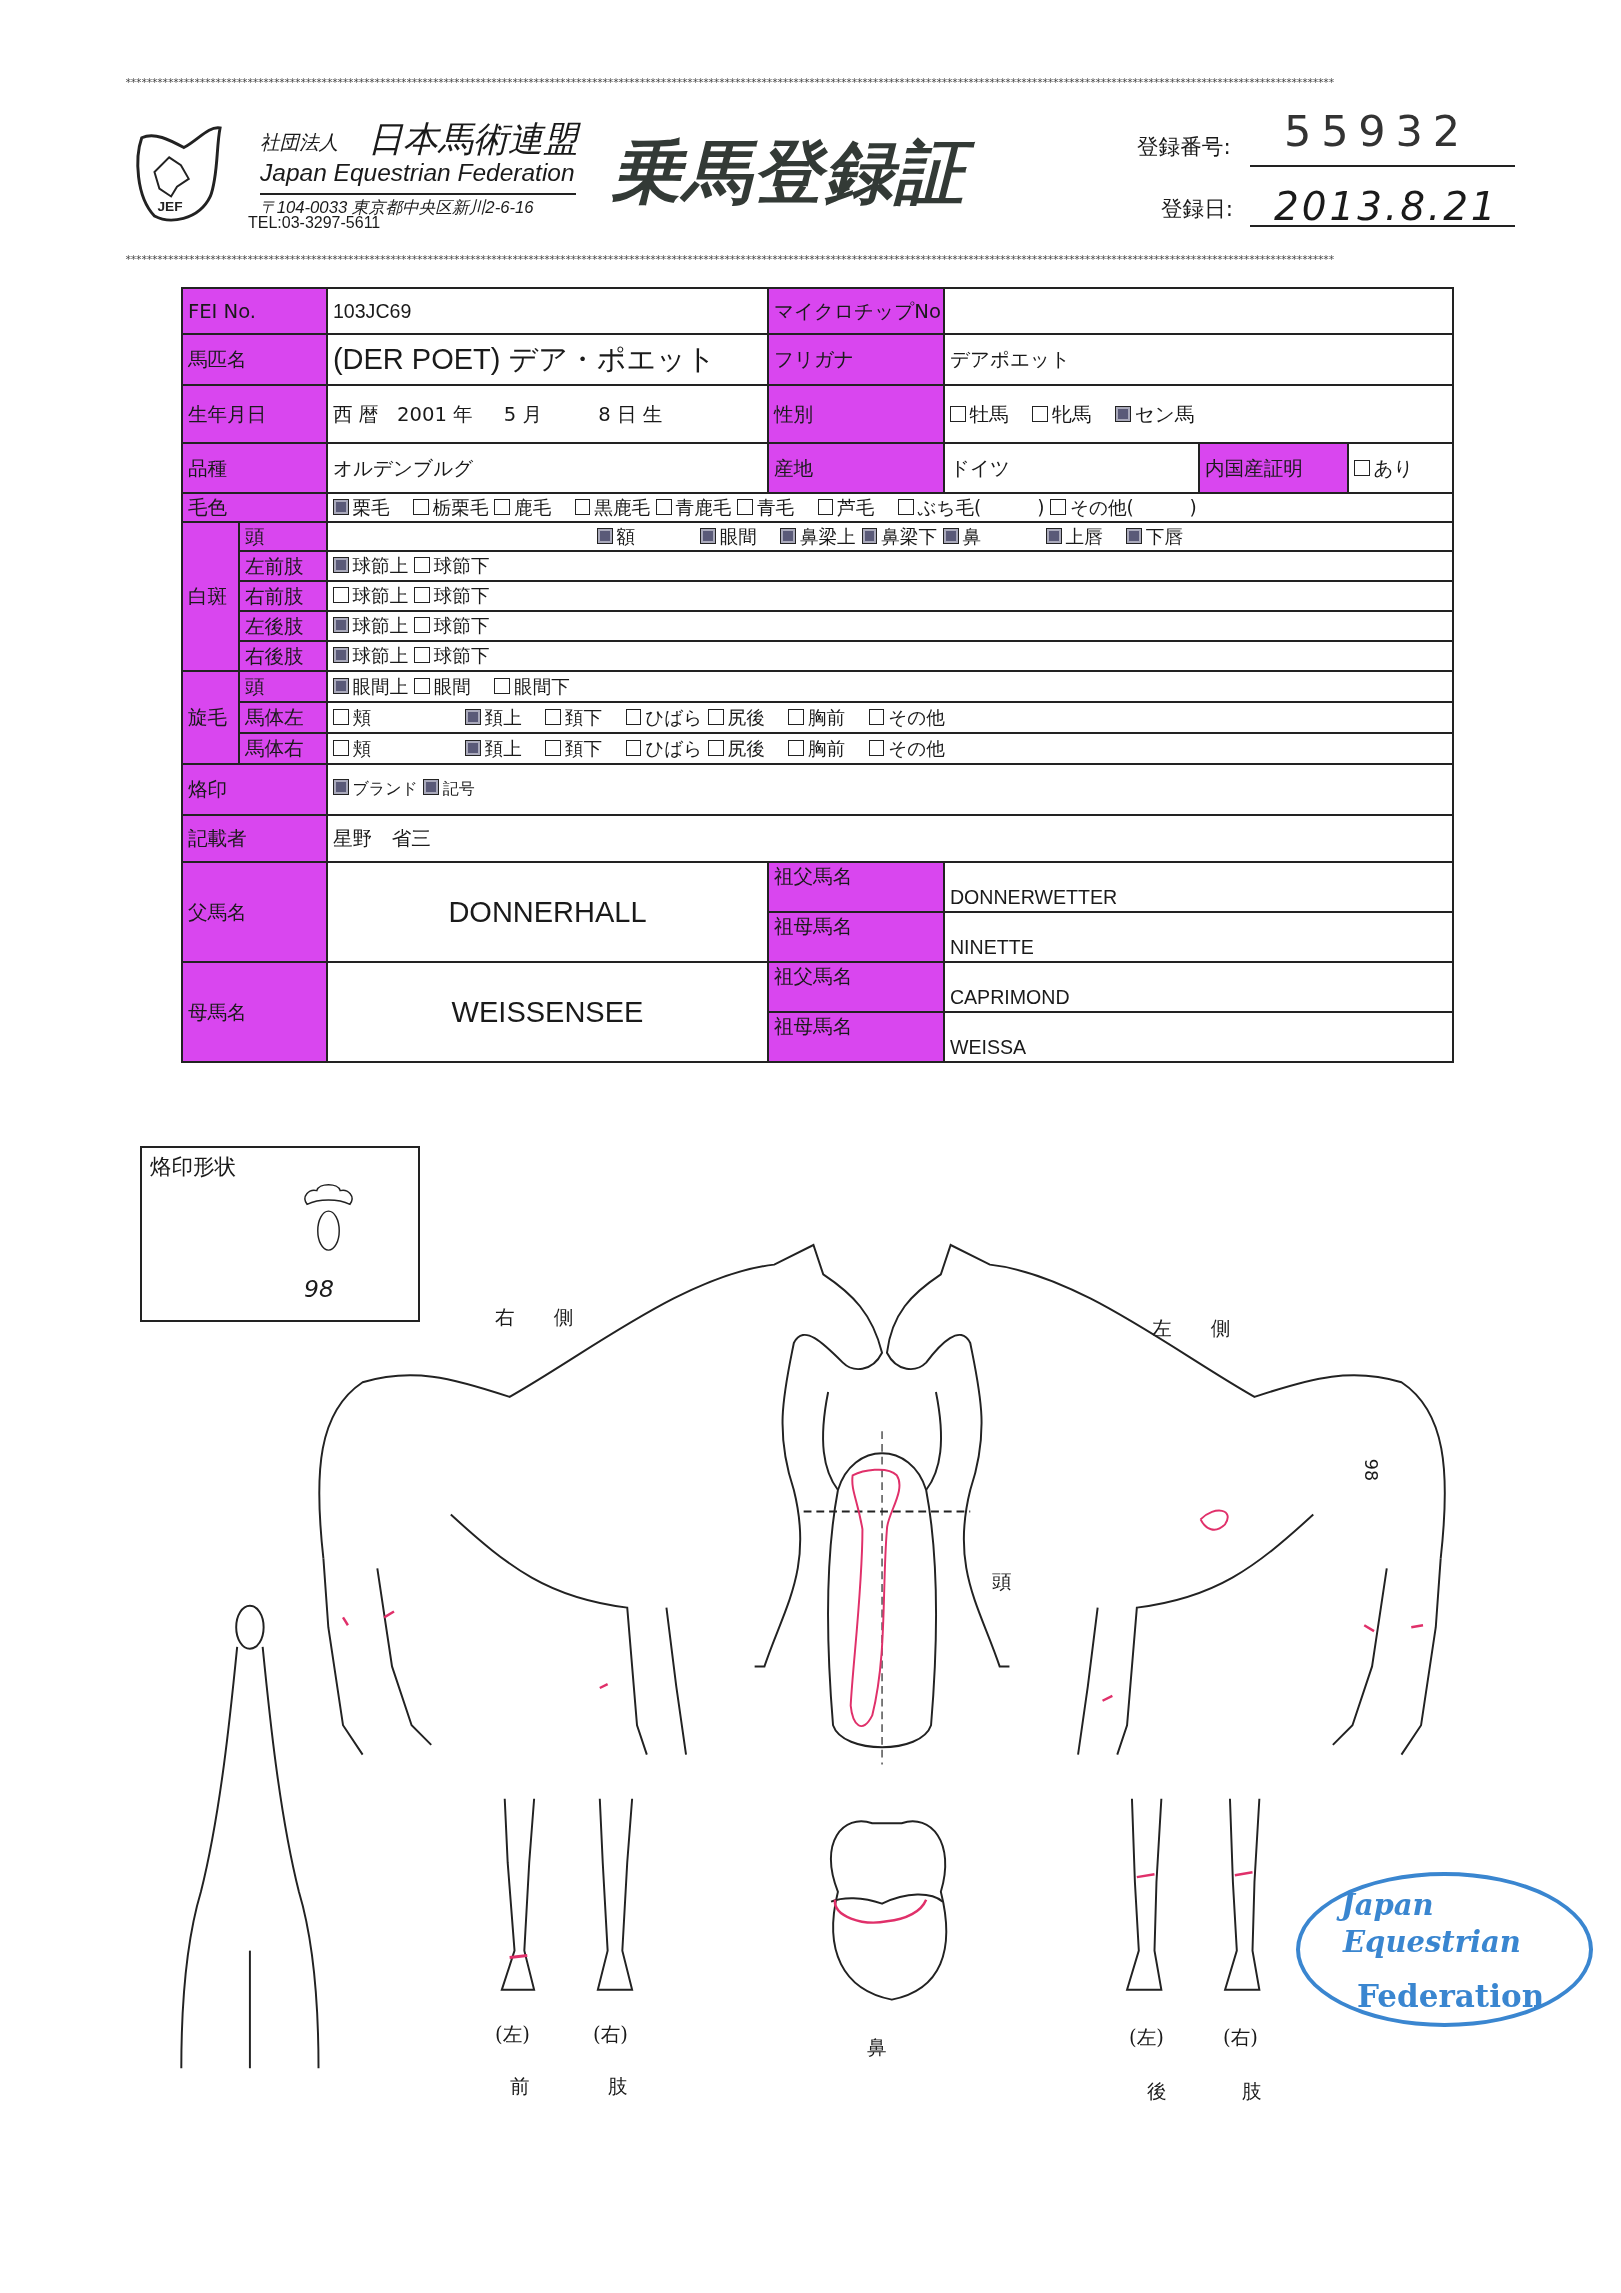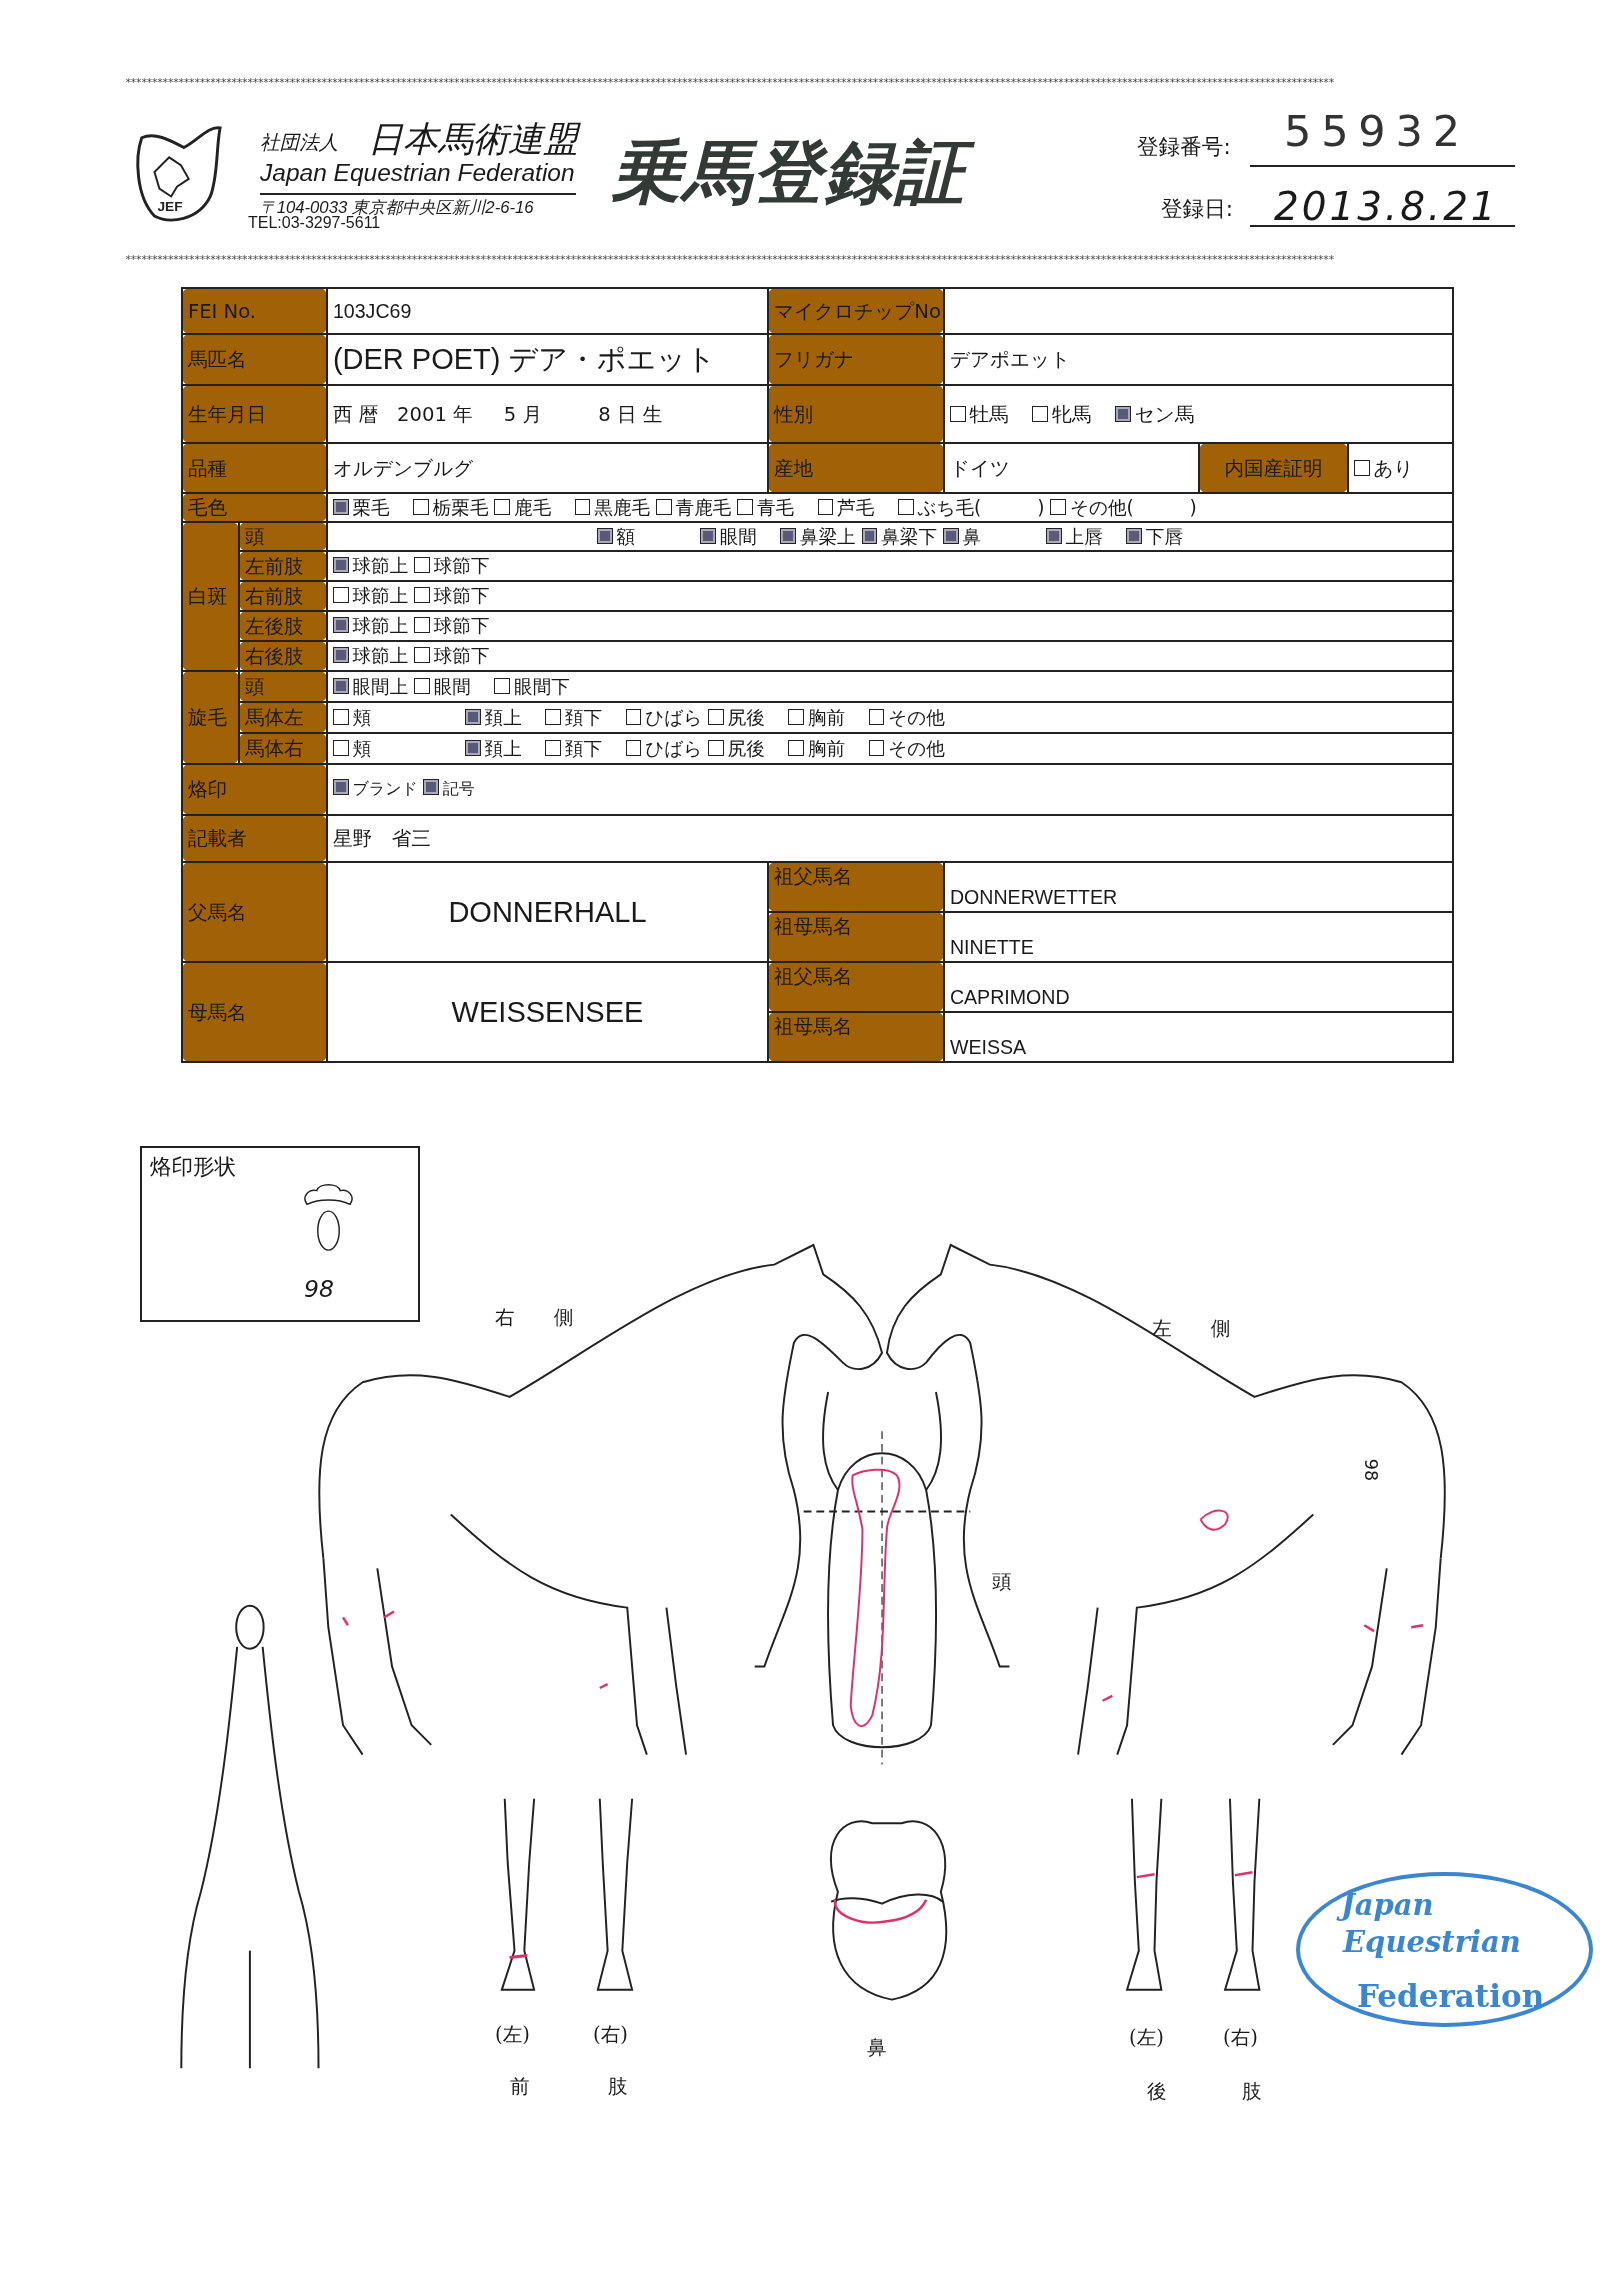--- a/index.html
+++ b/index.html
@@ -6,21 +6,21 @@
   body{width:1621px;height:2294px;position:relative;overflow:hidden;font-family:"DejaVu Sans",sans-serif;color:#1a1a1a;}
   .abs{position:absolute;}
   .stars{position:absolute;font-family:"DejaVu Sans Mono",monospace;font-size:10.8px;letter-spacing:-1.2px;color:#444;white-space:nowrap;overflow:hidden;}
   .logo-text{font-family:"Liberation Sans",sans-serif;}
   .title{font-family:"DejaVu Sans",sans-serif;font-weight:bold;font-size:69px;color:#333a36;transform:skewX(-14deg);letter-spacing:2px;}
   .reg-label{font-size:21.6px;}
   .reg-line{position:absolute;border-bottom:2px solid #222;}
   .hand{font-family:"DejaVu Sans",sans-serif;}
   table.reg{position:absolute;left:181px;top:287px;width:1271px;border-collapse:collapse;table-layout:fixed;font-size:19.6px;}
   table.reg td{border:2px solid #222;padding:0 4.9px;white-space:nowrap;overflow:hidden;vertical-align:middle;}
-  td.lbl{background:#a16207;border-radius:8px;}
+  td.lbl{background:#d946ef;}
   .cb{display:inline-block;width:13.7px;height:13.7px;border:1.5px solid #222;vertical-align:-1px;margin-right:3.9px;background:#fff;}
   .cb.on{background:#5a5a78;box-shadow:inset 0 0 0 2px #aab;}
   .opt{margin-right:17.6px;}
   .bigname{text-align:center;font-family:"Liberation Sans",sans-serif;font-size:29px;}
   .gp{font-family:"Liberation Sans",sans-serif;font-size:19.6px;vertical-align:bottom!important;padding-bottom:2px!important;}
   .brand-box{position:absolute;left:140px;top:1146px;width:276px;height:172px;border:2px solid #222;}
   .diag-label{position:absolute;font-family:"DejaVu Serif",serif;font-size:19.6px;}
   .stamp{position:absolute;left:1296px;top:1872px;width:289px;height:147px;border:4.9px solid #3a86d0;border-radius:50%;color:#3a86d0;}
 </style>
 </head>
@@ -92,21 +92,21 @@
       <span class="opt"><span class="cb"></span><span>牡馬</span></span>
       <span class="opt"><span class="cb"></span><span>牝馬</span></span>
       <span class="opt"><span class="cb on"></span><span>セン馬</span></span>
     </td>
   </tr>
   <tr style="height:50px">
     <td class="lbl" colspan="2">品種</td>
     <td>オルデンブルグ</td>
     <td class="lbl">産地</td>
     <td>ドイツ</td>
-    <td class="lbl" style="text-align:center;">内国産証明</td>
+    <td class="lbl" style="">内国産証明</td>
     <td><span class="cb"></span><span>あり</span></td>
   </tr>
   <tr style="height:27.4px">
     <td class="lbl" colspan="2">毛色</td>
     <td colspan="5" style="font-size:18.6px;">
       <span class="opt"><span class="cb on"></span><span>栗毛</span></span>
       <span><span class="cb"></span><span>栃栗毛</span></span>
       <span class="opt"><span class="cb"></span><span>鹿毛</span></span>
       <span><span class="cb"></span><span>黒鹿毛</span></span>
       <span><span class="cb"></span><span>青鹿毛</span></span>

